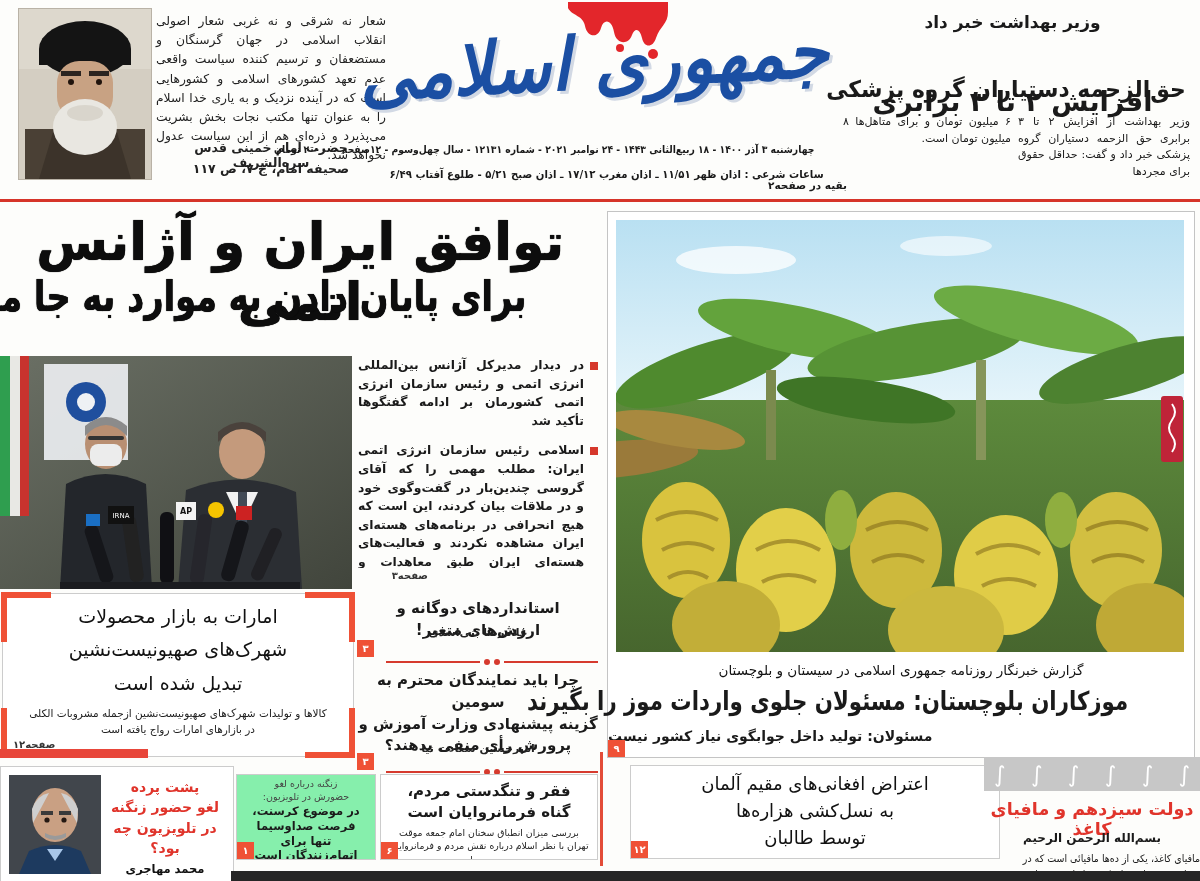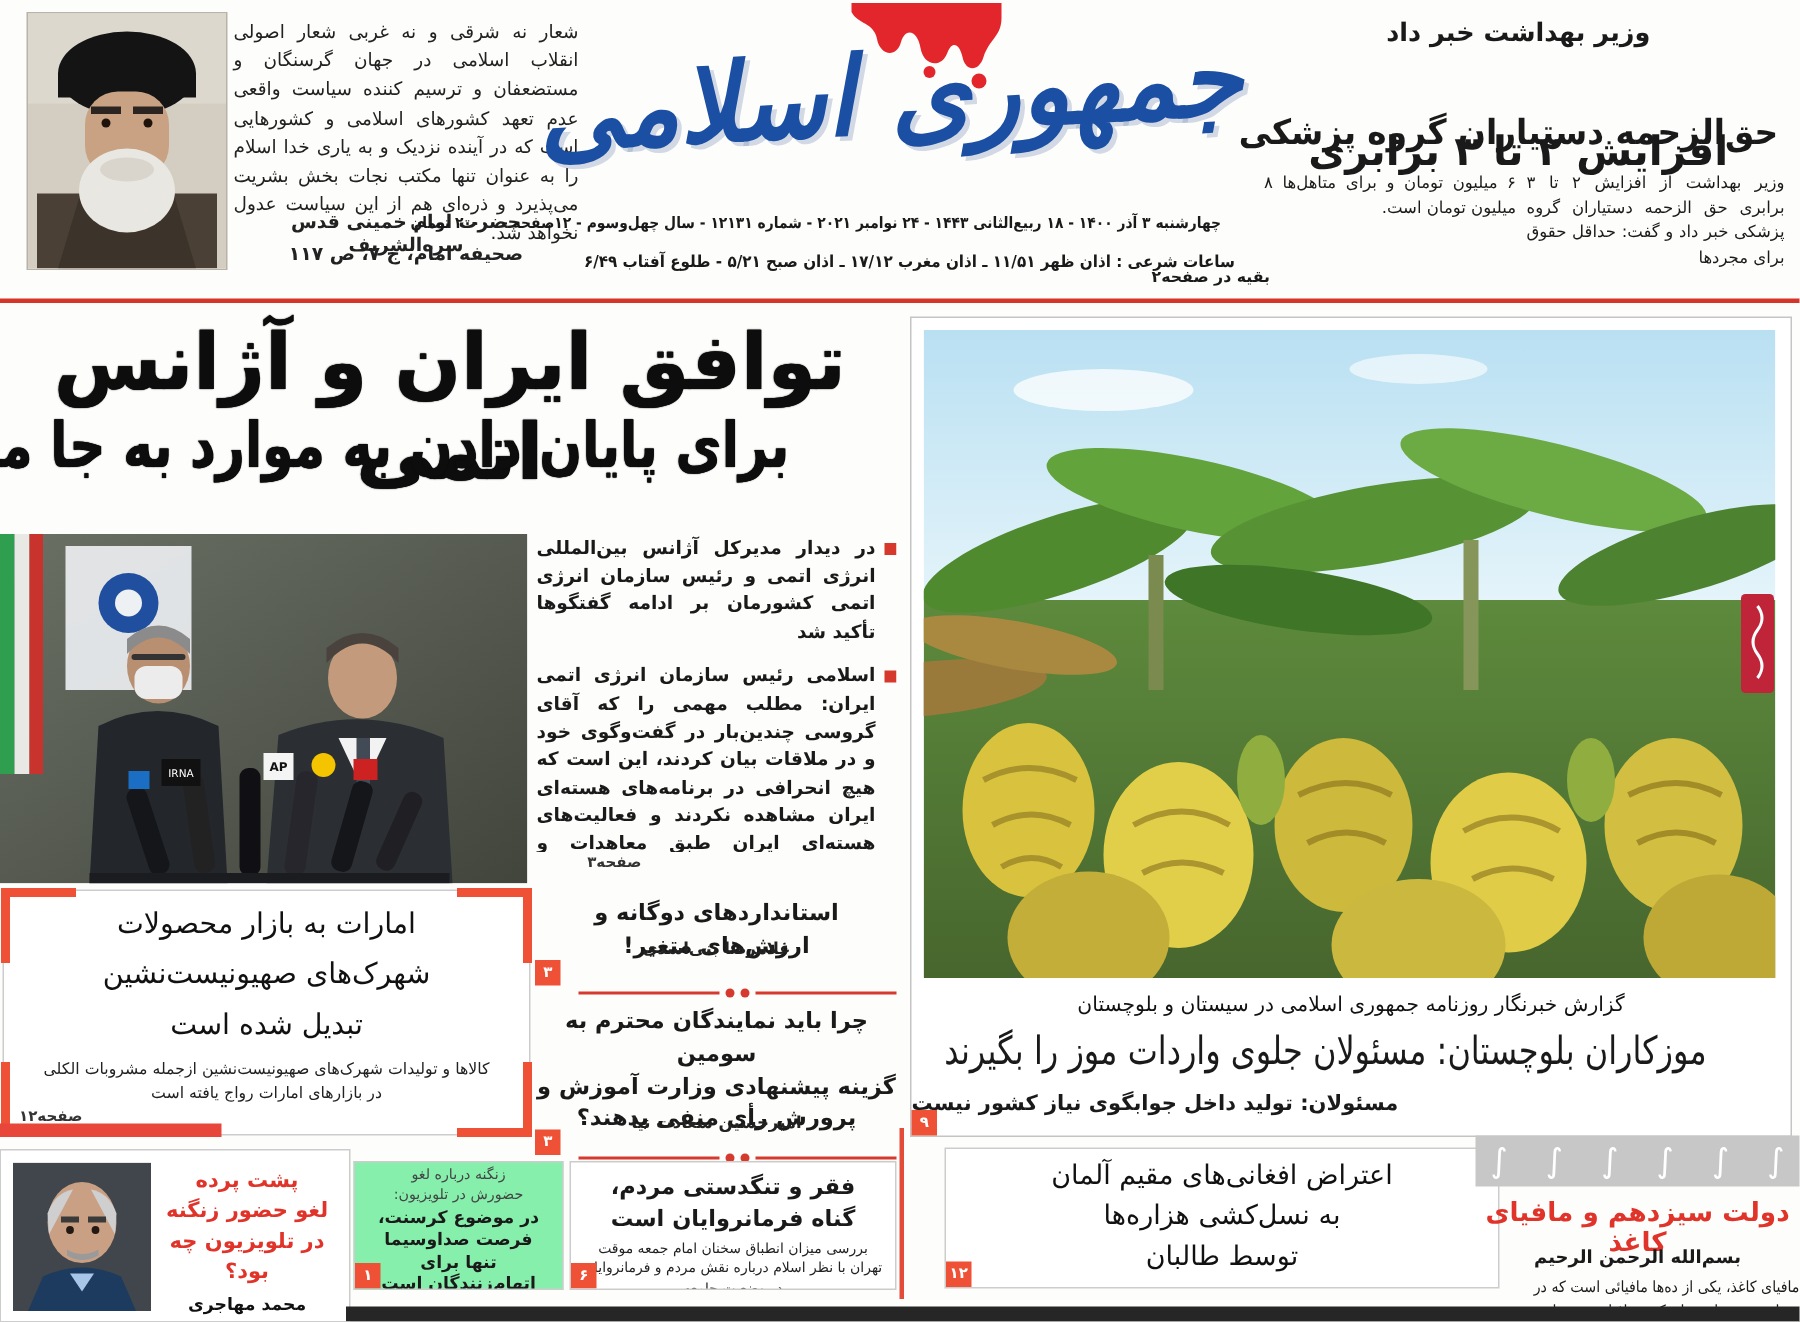--- a/index.html
+++ b/index.html
@@ -46,21 +46,21 @@
   .page-ref{font-size:10px;font-weight:bold;color:#333;}
   .pr3{left:358px;top:570px;width:70px;}
 
   
   .press-photo{left:0;top:356px;width:352px;height:233px;overflow:hidden;}
 
   
   .banana-box{left:607px;top:211px;width:586px;height:545px;border:1px solid #c4c4c4;background:#fff;}
   .banana-photo{position:absolute;left:8px;top:8px;width:568px;height:432px;overflow:hidden;}
   .b-kicker{position:absolute;left:0;top:450px;width:100%;text-align:center;font-size:13.5px;color:#111;}
-  .b-headline{position:absolute;left:0;top:474px;width:100%;text-align:center;font-size:26px;font-weight:normal;}
+  .b-headline{position:absolute;left:0;top:474px;width:100%;text-align:center;font-size:26px;font-weight:bold;}
   .b-headline .fit{display:inline-block;transform:scaleX(.82);transform-origin:center;white-space:nowrap;}
   .b-sub{position:absolute;left:0;top:516px;width:100%;text-align:left;font-size:14px;font-weight:bold;}
   .badge{position:absolute;width:17px;height:17px;background:#ef5136;color:#fff;font-size:10px;
          font-weight:bold;display:flex;align-items:center;justify-content:center;line-height:1;}
   .badge-bl{left:0;bottom:0;}
   .photo-tag{left:1161px;top:396px;width:22px;height:66px;background:#bf2438;border-radius:3px;}
 
   
   .emirates-box{left:2px;top:593px;width:350px;height:162px;border:1px solid #ccc;background:#fff;}
   .cb{position:absolute;width:44px;height:44px;border:0 solid #ef5136;}

